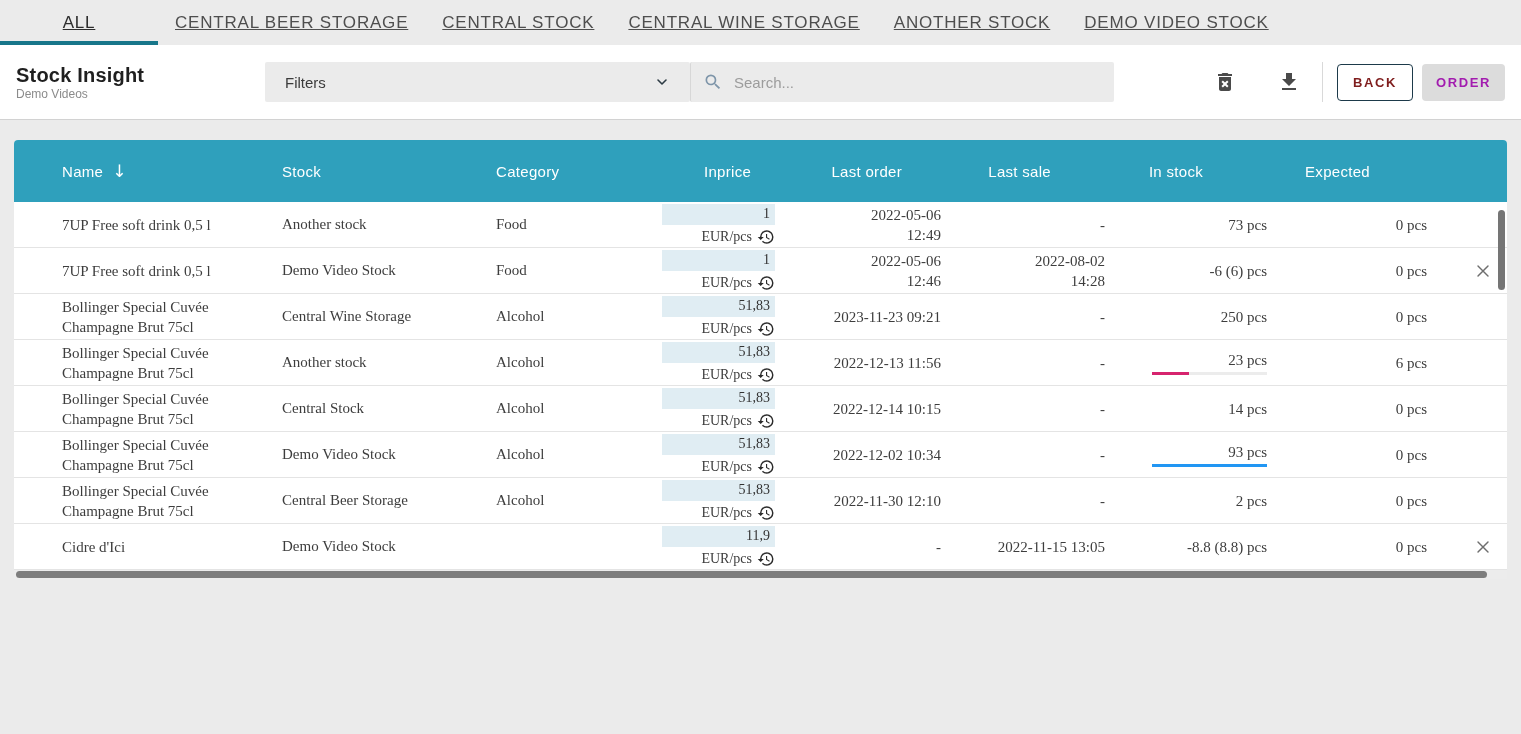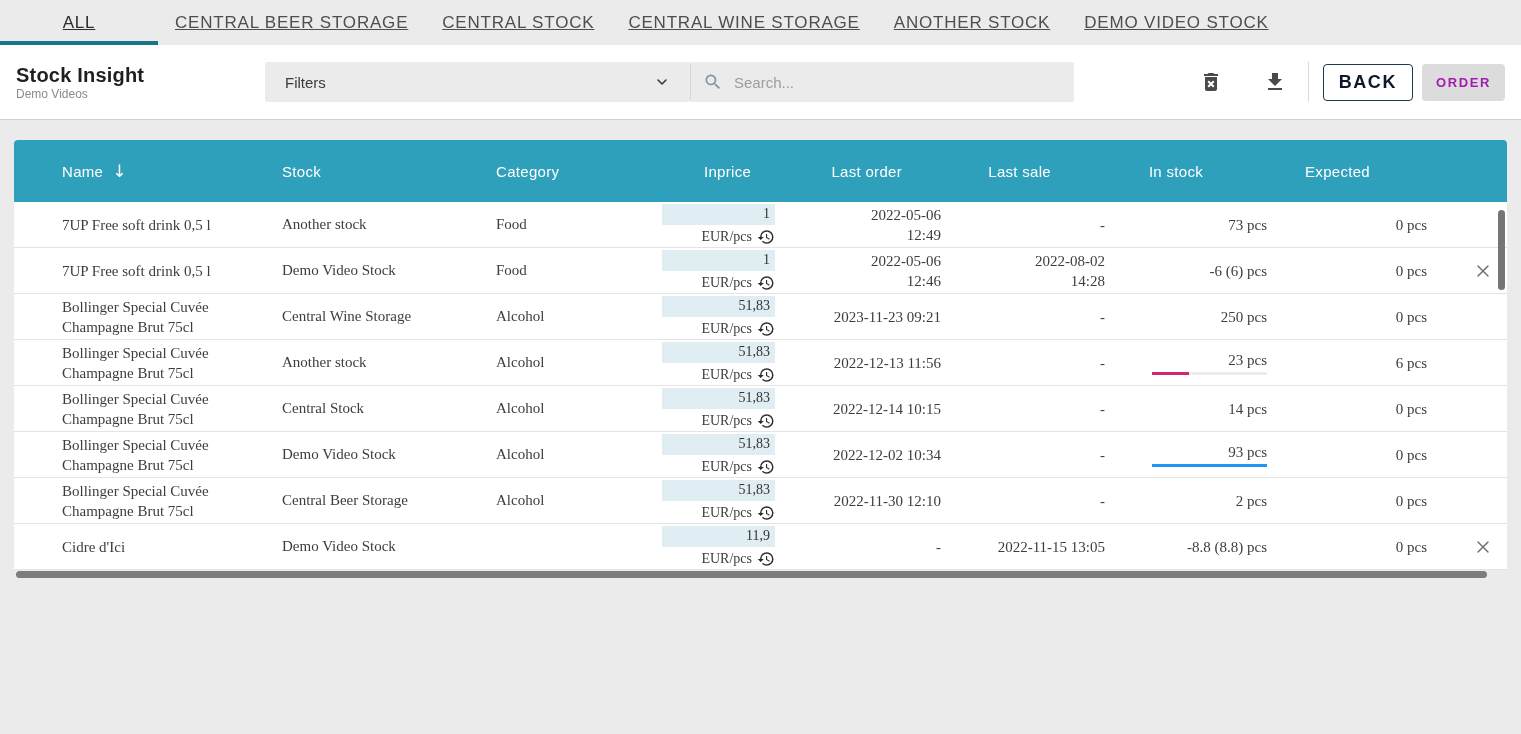--- a/index.html
+++ b/index.html
@@ -31,35 +31,35 @@
   }
   .title-block { width:249px; }
   .title { font-size:20px; font-weight:700; color:#1f1f1f; letter-spacing:.2px; }
   .subtitle { font-size:12px; color:#8b8b8b; margin-top:0; }
   .filters {
     width:425px; height:40px; background:#ebebeb; border-radius:2px;
     display:flex; align-items:center; justify-content:space-between;
     padding:0 20px; font-size:15px; color:#3b3b3b; cursor:pointer;
   }
   .searchbox {
-    width:384px; height:40px; background:#ebebeb; border-radius:2px;
+    width:424px; height:40px; background:#ebebeb; border-radius:2px;
     border-left:1px solid #d7d7d7; display:flex; align-items:center; padding:0 12px;
   }
   .searchbox input {
     flex:1; margin-left:9px; border:none; outline:none; background:transparent;
     font-size:15px; color:#444; font-family:inherit;
   }
   .searchbox input::placeholder { color:#9c9c9c; }
   .tb-actions { margin-left:auto; display:flex; align-items:center; }
   .icon-btn { background:none; border:none; padding:2px; cursor:pointer; display:flex; align-items:center; }
   .icon-btn.dl { margin-left:36px; }
   .tb-divider { width:1px; height:40px; background:#d9d9d9; margin:0 14px 0 19px; }
   .btn-back {
     height:37px; padding:0 15px; background:#fff; border:1px solid #1d3a4a; border-radius:4px;
-    color:#0f172a; font-size:18px; font-weight:600; letter-spacing:1.6px; cursor:pointer; font-family:inherit;
+    color:#7f1d1d; font-size:13px; font-weight:600; letter-spacing:1.6px; cursor:pointer; font-family:inherit;
   }
   .btn-order {
     height:37px; padding:0 14px; margin-left:9px; background:#dcdcdc; border:none; border-radius:4px;
     color:#a21caf; font-size:13px; font-weight:600; letter-spacing:1.6px; font-family:inherit;
   }
 
   
   .content { padding:20px 14px 0; }
   .card { background:#fff; border-radius:4px 4px 0 0; position:relative; }
   .grid-cols {

